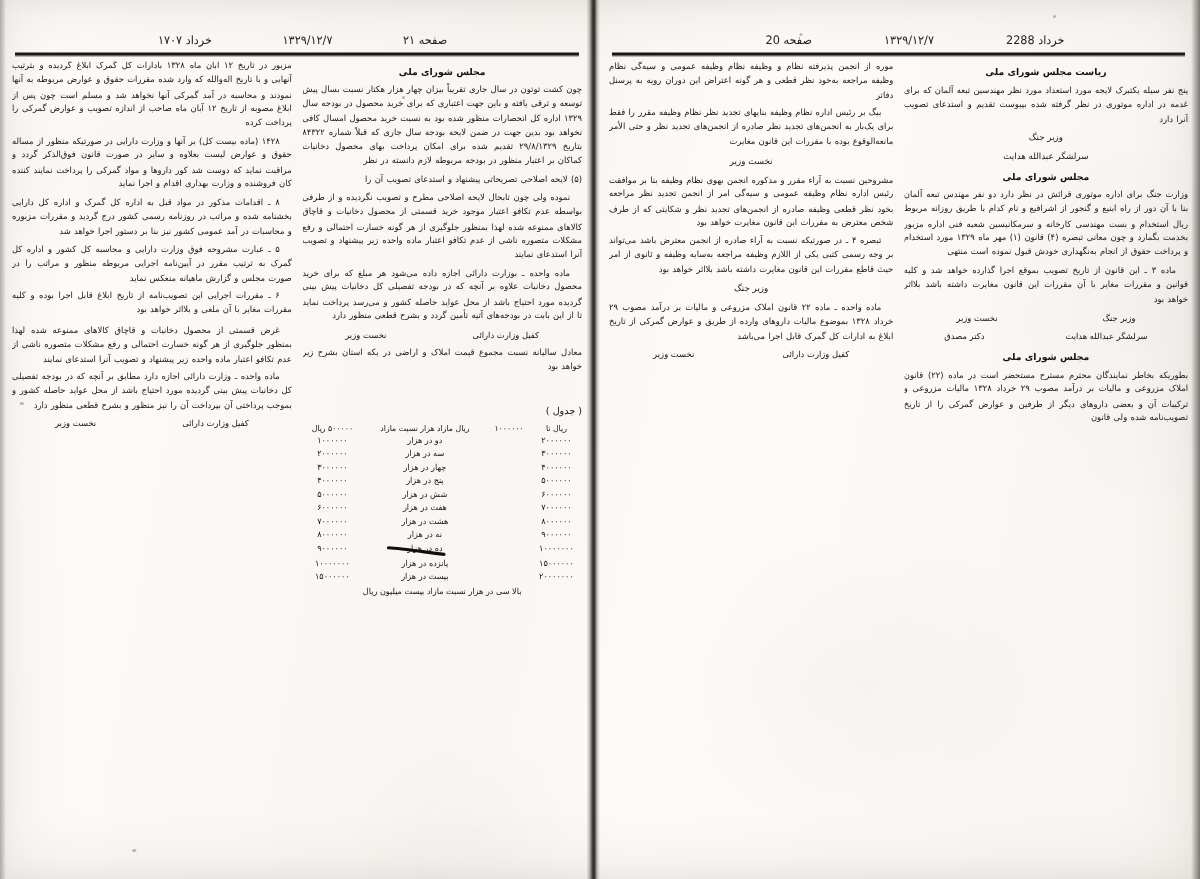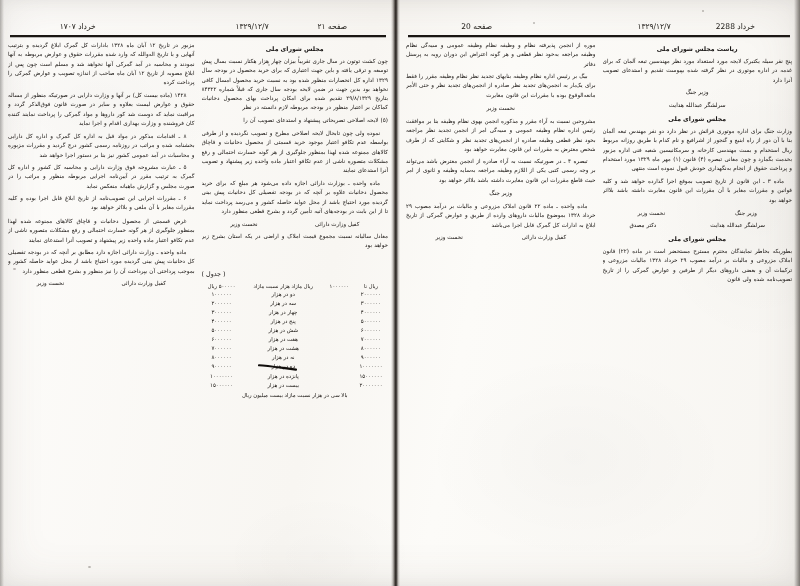--- a/index.html
+++ b/index.html
@@ -69,23 +69,23 @@
     top: 16px;
     height: 15px;
     width: 100%;
     display: flex;
     align-items: flex-end;
     font-size: 7.5px;
     color: #23201c;
     letter-spacing: .3px;
   }
   .runhead .slot { flex: 1 1 0; display: flex; }
-  .runhead .slot.a { justify-content: center; }
-  .runhead .slot.b { }
-  .runhead .slot.c { justify-content: center; padding-left: 14px; }
+  .runhead .slot.a { justify-content: flex-end; }
+  .runhead .slot.b { justify-content: center; }
+  .runhead .slot.c { justify-content: flex-start; padding-left: 14px; }
   .runhead span { white-space: nowrap; transform: scaleY(1.04); }
 
   .rule {
     position: absolute;
     top: 35px;
     height: 2.4px;
     background: #1b1714;
     left: 10px;
     right: 10px;
     box-shadow: 0 1px 0 rgba(0,0,0,0.25);
@@ -137,21 +137,21 @@
     display: flex;
     justify-content: space-around;
     font-size: 5.6px;
     line-height: 8.6px;
     color: #16120f;
     margin: 2px 0 4px 0;
   }
 
   
   .tbl-title {
-    text-align: left;
+    text-align: right;
     font-size: 6.4px;
     margin: 19px 0 4px 0;
     color: #141110;
   }
   table.jadval {
     width: 100%;
     border-collapse: collapse;
     font-size: 5.4px;
     color: #181410;
     direction: rtl;

